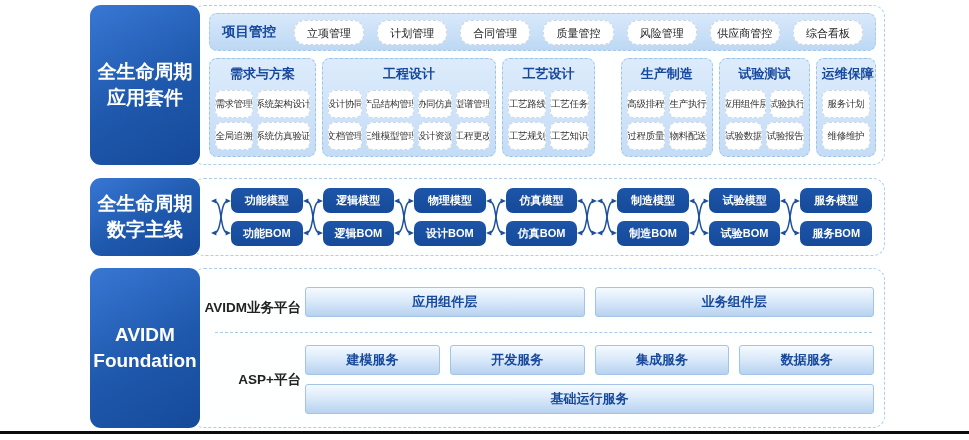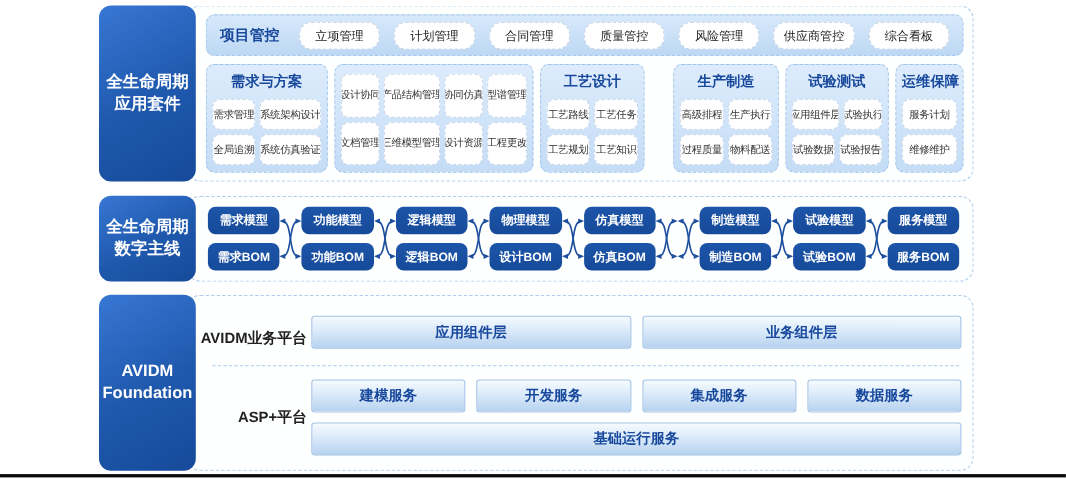--- a/index.html
+++ b/index.html
@@ -6,23 +6,23 @@
   body{font-family:"Liberation Sans","DejaVu Sans",sans-serif;}
   .canvas{position:relative;width:969px;height:440px;background:#ffffff;overflow:hidden;}
 
   
   .band{position:absolute;left:90px;width:795px;display:flex;align-items:stretch;}
   .band1{top:5px;height:160px;}
   .band2{top:178px;height:78px;}
   .band3{top:268px;height:160px;}
 
   .side-label{
-    flex:none;width:88px;z-index:2;border-radius:11px;
+    flex:none;width:110px;z-index:2;border-radius:11px;
     background:linear-gradient(150deg,#3877d4 0%,#1e58ac 55%,#164a9a 100%);
-    color:#fff;font-weight:bold;font-size:15px;line-height:1.35;
+    color:#fff;font-weight:bold;font-size:19px;line-height:1.35;
     display:flex;flex-direction:column;justify-content:center;align-items:center;text-align:center;
   }
   .band-box{
     flex:1;margin-left:-8px;background:#feffff;
     border:1px dashed #aecdec;border-radius:12px;
     box-sizing:border-box;min-width:0;
   }
 
   
   .band1 .band-box{padding:7px 8px 7px 16px;display:flex;flex-direction:column;}
@@ -121,20 +121,21 @@
             <div class="col-row">
               <div class="chip">需求管理</div>
               <div class="chip">系统架构设计</div>
             </div>
             <div class="col-row">
               <div class="chip">全局追溯</div>
               <div class="chip">系统仿真验证</div>
             </div>
           </div>
           <div class="col">
+            <div class="col-title">工程设计</div>
             <div class="col-row">
               <div class="chip">设计协同</div>
               <div class="chip">产品结构管理</div>
               <div class="chip">协同仿真</div>
               <div class="chip">型谱管理</div>
             </div>
             <div class="col-row">
               <div class="chip">文档管理</div>
               <div class="chip">三维模型管理</div>
               <div class="chip">设计资源</div>
@@ -187,24 +188,20 @@
     </div>
   </section>
 
   <section class="band band2">
     <div class="side-label">
       <span>全生命周期</span>
       <span>数字主线</span>
     </div>
     <div class="band-box">
       <div class="chain" id="thread-chain">
-          <div class="pair">
-            <div class="nbox">需求模型</div>
-            <div class="nbox">需求BOM</div>
-          </div>
           <svg class="connector" viewBox="0 0 20 56">
             <path d="M3,12 C12,12 8,44 17,44"></path>
             <path d="M3,44 C12,44 8,12 17,12"></path>
             <polygon points="20,44 14.6,41.6 14.6,46.4"></polygon>
             <polygon points="20,12 14.6,9.6 14.6,14.4"></polygon>
             <polygon points="0,12 5.4,9.6 5.4,14.4"></polygon>
             <polygon points="0,44 5.4,41.6 5.4,46.4"></polygon>
           </svg>
           <div class="pair">
             <div class="nbox">功能模型</div>

